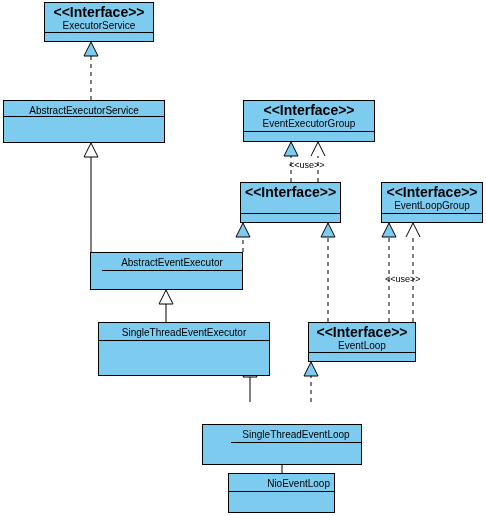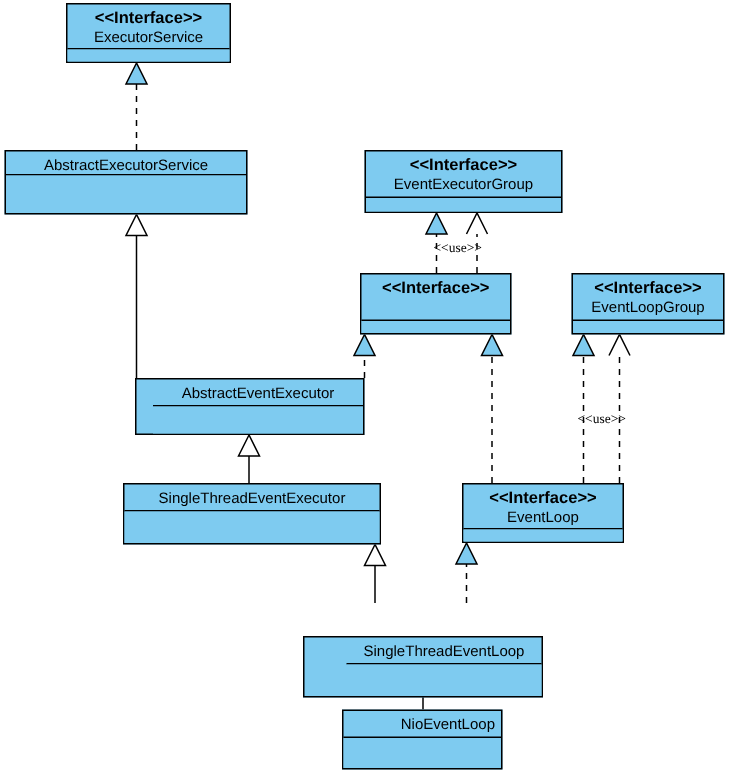--- a/index.html
+++ b/index.html
@@ -38,36 +38,36 @@
     font-weight: bold;
     font-size: 10px;
     line-height: 12px;
     padding: 3px 4px 3px 4px;
     white-space: nowrap;
     overflow: hidden;
   }
   .node-head .stereo {
     display: block;
     font-weight: bold;
-    font-size: 11px;
+    font-size: 14px;
     line-height: 13px;
   }
   .node-head .cname {
     display: block;
     font-weight: normal;
     font-size: 10px;
     line-height: 13px;
   }
   .node-body {
     box-sizing: border-box;
     background: #7ecbf0;
   }
   .use-label {
     position: absolute;
-    font-family: Liberation Serif, serif;
+    font-family: Liberation Sans, sans-serif;
     font-size: 9px;
     line-height: 10px;
     color: #000000;
     white-space: nowrap;
     z-index: 3;
   }
 </style>
 </head>
 <body>
 
@@ -174,21 +174,21 @@
     <div class="node-body" style="height: 8px;"></div>
   </div>
 
   <div class="node" style="left: 90px; top: 252px; width: 153px; height: 38px; padding-left: 11px;">
     <div class="node-head" style="height: 18px;">
       <span class="cname">AbstractEventExecutor</span>
     </div>
     <div class="node-body" style="height: 18px;"></div>
   </div>
 
-  <div class="node" style="left: 82px; top: 322px; width: 172px; height: 41px;">
+  <div class="node" style="left: 98px; top: 322px; width: 172px; height: 54px;">
     <div class="node-head" style="height: 18px;">
       <span class="cname">SingleThreadEventExecutor</span>
     </div>
     <div class="node-body" style="height: 21px;"></div>
   </div>
 
   <div class="node" style="left: 308px; top: 322px; width: 108px; height: 40px;">
     <div class="node-head" style="height: 30px;">
       <span class="stereo">&lt;&lt;Interface&gt;&gt;</span>
       <span class="cname">EventLoop</span>

